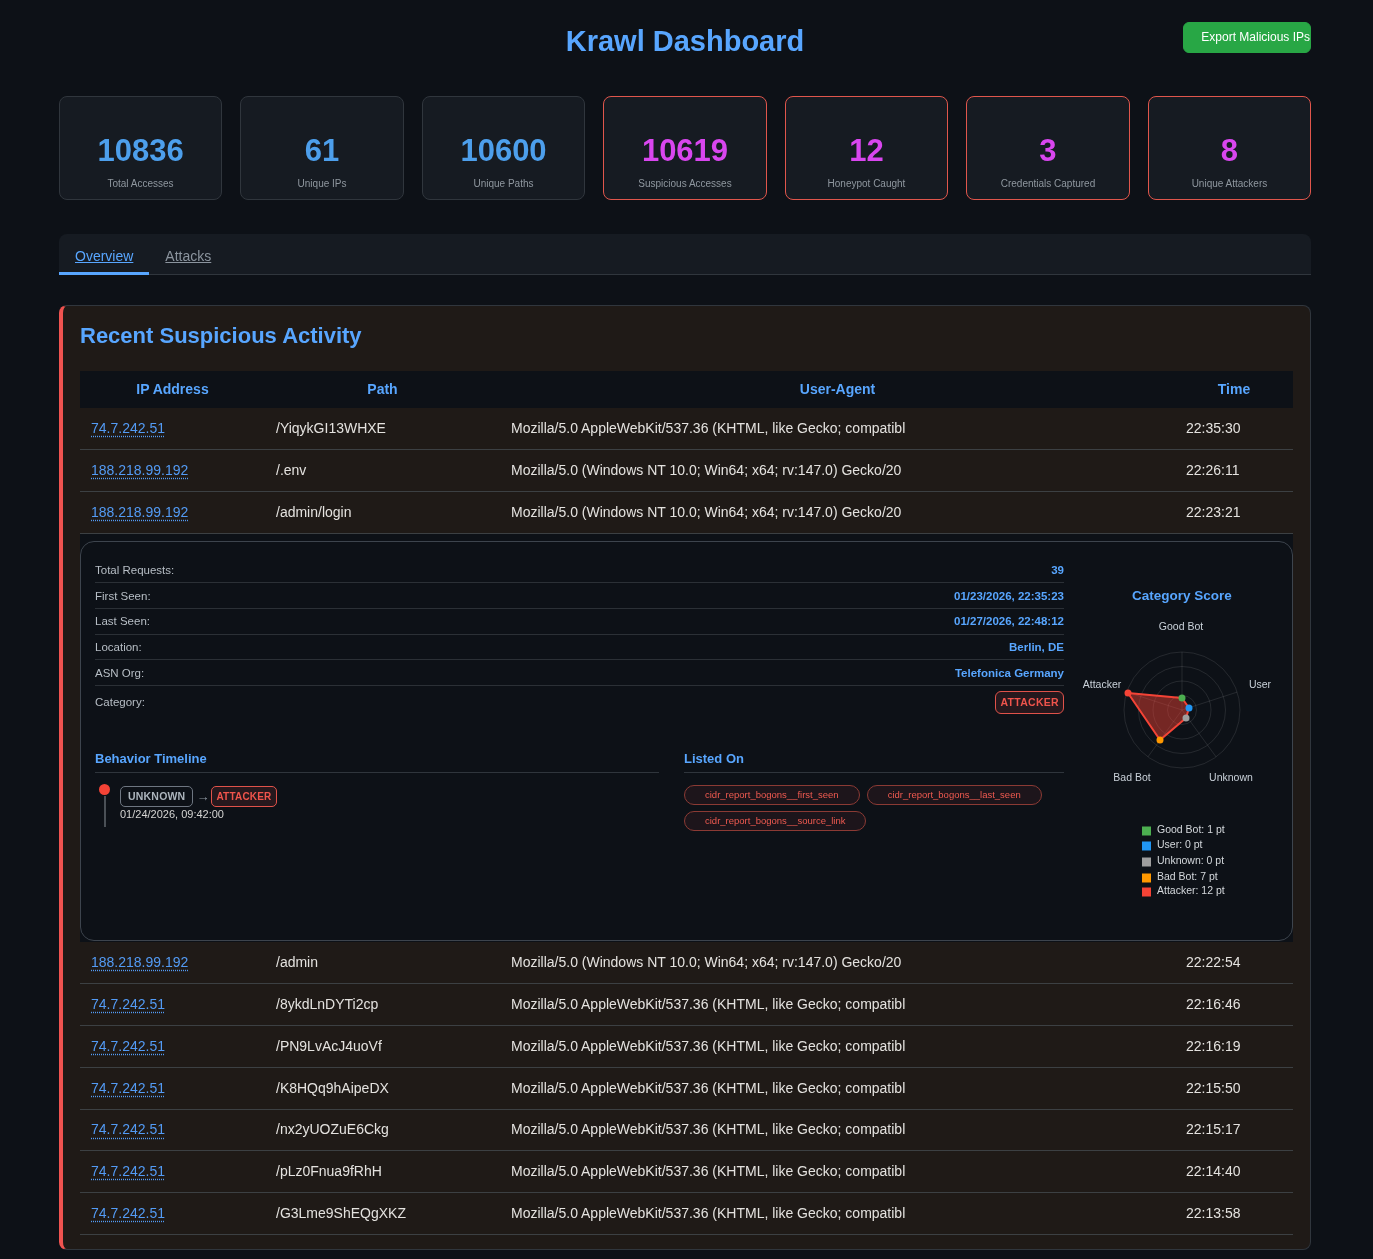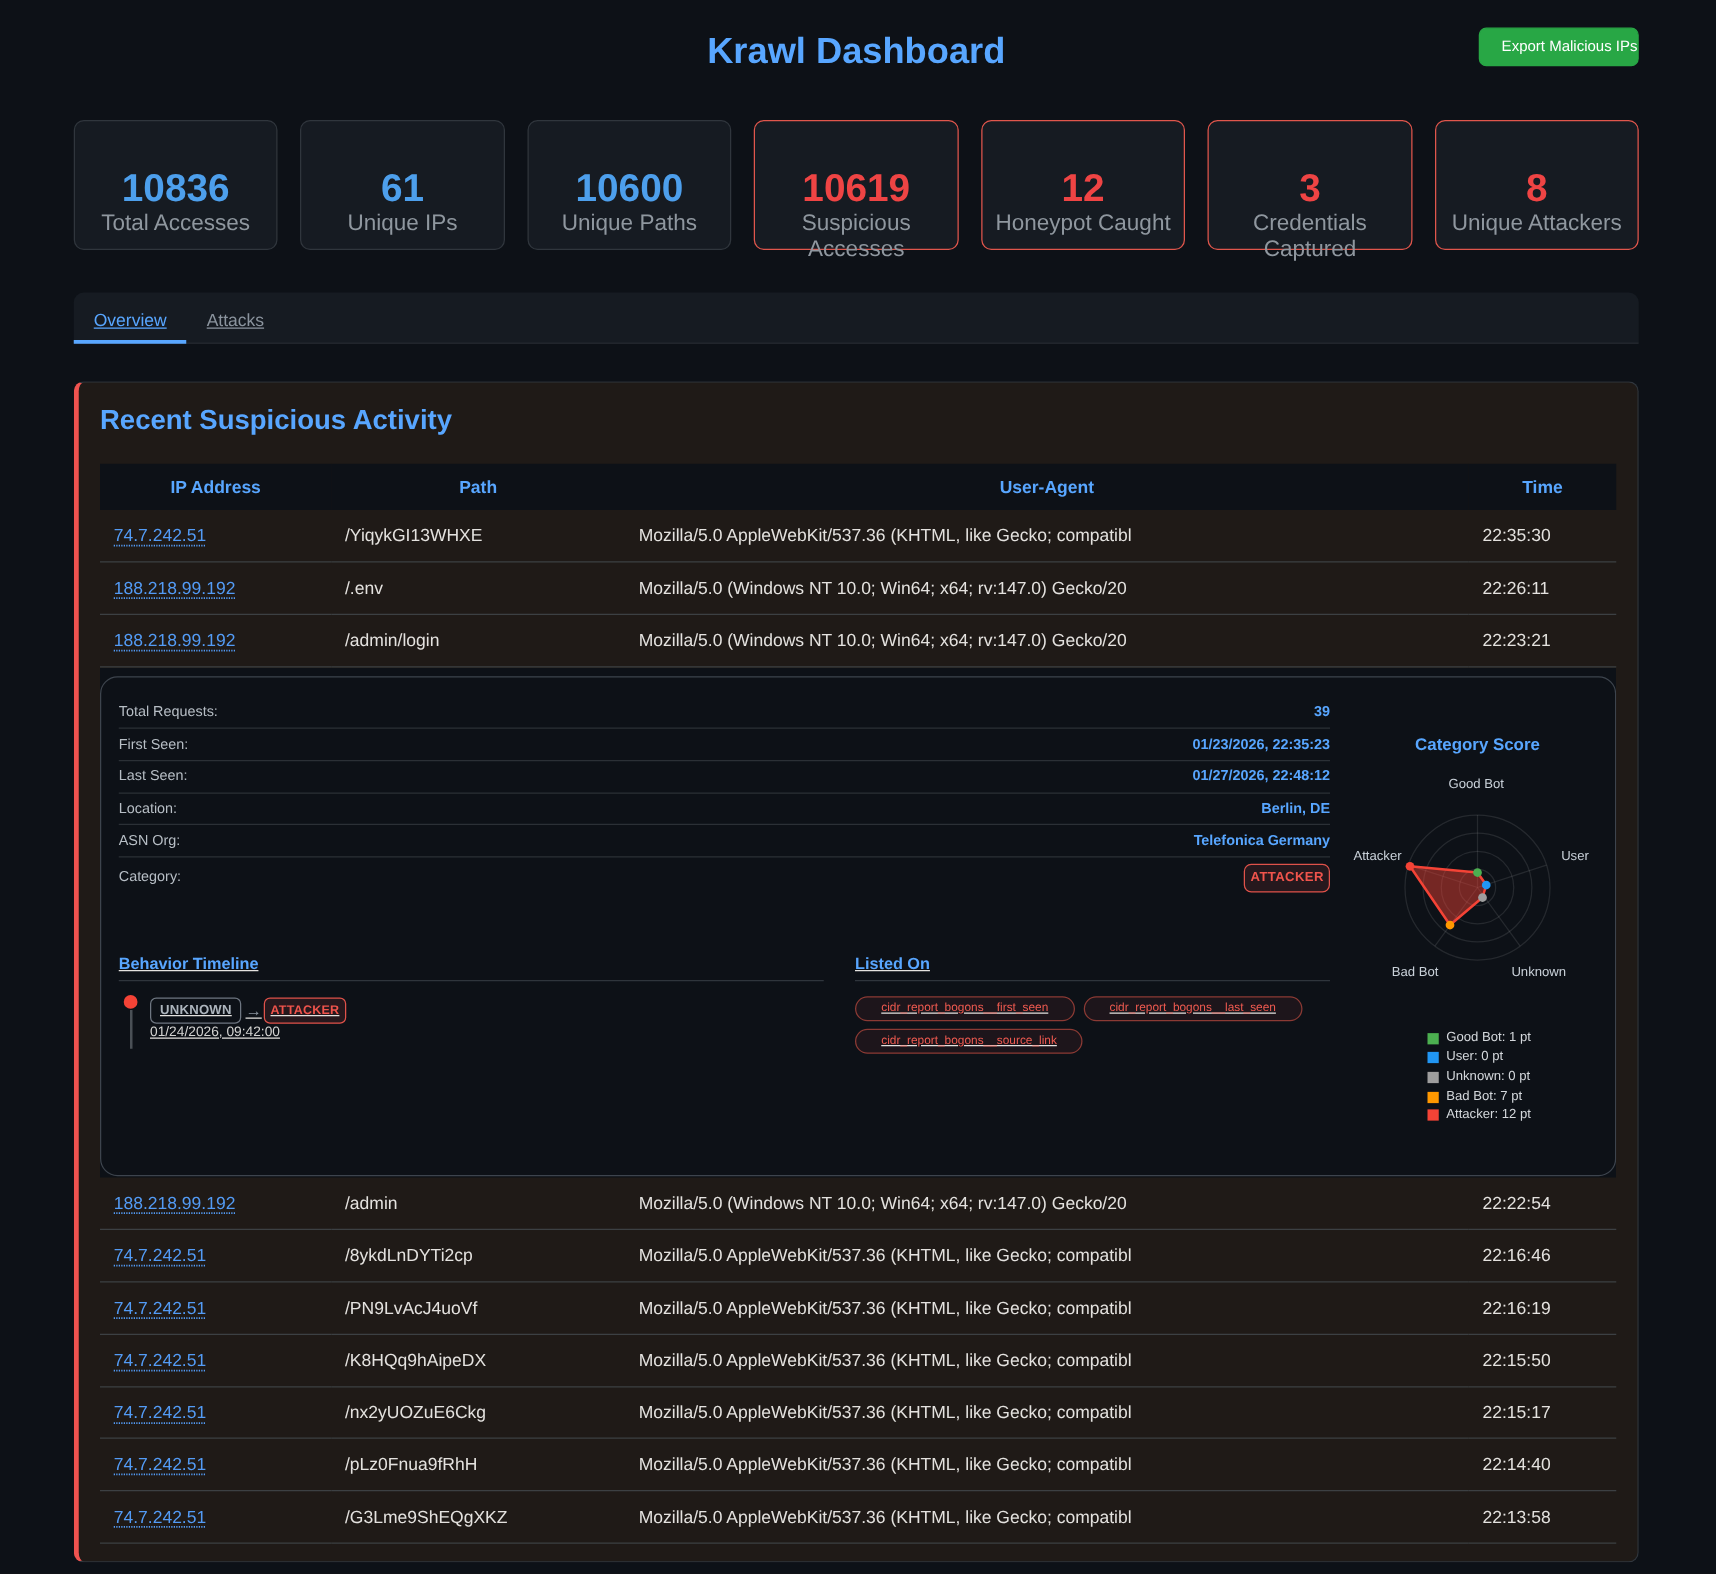--- a/index.html
+++ b/index.html
@@ -22,22 +22,22 @@
   color:#fff; font-size:12px; text-align:right; line-height:29px;
 }
 .stats { position:absolute; left:0; top:96px; width:100%; display:flex; gap:18.4px; }
 .scard {
   flex:1; height:104px; background:#161b22;
   border:1px solid #30363d; border-radius:8px;
   text-align:center; padding-top:37px;
 }
 .scard.red { border-color:#e0564c; }
 .scard .num { font-size:31px; line-height:34px; font-weight:bold; color:#4d9fec; }
-.scard.red .num { color:#ef4444; }
-.scard .lbl { font-size:18px; color:#8f979f; }
+.scard.red .num { color:#d946ef; }
+.scard .lbl { font-size:10px; color:#8f979f; margin-top:10px; }
 .tabbar {
   position:absolute; left:0; top:234px; width:100%; height:41px;
   background:#161b22; border-bottom:1px solid #30363d;
   border-radius:8px 8px 0 0; display:flex;
 }
 .tab {
   height:41px; padding:0 16px; display:flex; align-items:center;
   font-size:14px; padding-top:2px;
 }
 .tab a { color:#8b949e; text-decoration:underline; }
@@ -82,21 +82,21 @@
   height:25.6px; border-bottom:1px solid #2b3036; font-size:11.5px; line-height:14px;
 }
 .drow .dl { color:#b7bec5; }
 .drow .dv { color:#58a6ff; font-weight:bold; }
 .drow.last { border-bottom:none; height:33px; }
 .cat-badge {
   display:inline-block; padding:0 4px; height:23px; line-height:21px;
   border:1px solid #e0524a; border-radius:6px; background:rgba(224,82,74,0.12);
   color:#f0544c; font-weight:bold; font-size:10.5px; letter-spacing:0.3px;
 }
-.subcols { display:flex; margin-top:44px;text-decoration:underline; }
+.subcols { display:flex; margin-top:32px; }
 .subcol-l { width:564px; margin-right:25px; }
 .subcol-r { width:380px; }
 .sechead {
   font-size:13px; font-weight:bold; color:#58a6ff;
   padding-bottom:5px; border-bottom:1px solid #2f353c; line-height:16px;
 }
 .tl-entry { position:relative; margin-top:13px; padding-left:25px; }
 .tl-dot { position:absolute; left:4px; top:-2px; width:11px; height:11px; border-radius:50%; background:#f44336; }
 .tl-line { position:absolute; left:8.5px; top:10px; width:2px; height:31px; background:#4a5056; }
 .tl-badges { display:flex; align-items:center; height:21px; }

